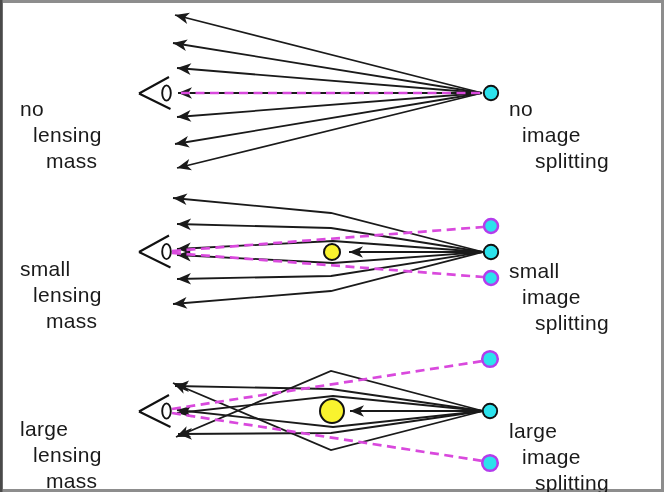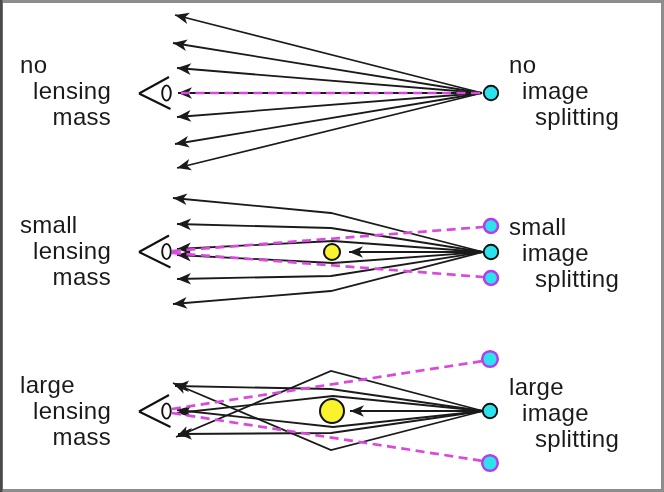--- a/index.html
+++ b/index.html
@@ -19,27 +19,28 @@
   .src{fill:var(--cyan,#2ce2ec);stroke:#111;stroke-width:1.9;}
   .img{fill:var(--cyan,#2ce2ec);stroke:var(--ring,#b43cec);stroke-width:2.5;}
   .eye{stroke:#111;stroke-width:2.1;fill:none;}
   .eyelens{stroke:#111;stroke-width:1.9;fill:#ffffff;}
   .frame-rect{fill:none;stroke:var(--frame,#8d8d8d);stroke-width:3;}
   .frame-left{stroke:#4a4a4a;stroke-width:2.5;}
 
   .label{
     position:absolute;
     color:var(--ink,#1a1a1a);
-    font-size:24px;
+    font-size:21px;
     line-height:26px;
     letter-spacing:0.3px;
     white-space:nowrap;
+    margin-top:44px;
   }
   .label .ln2{margin-left:13px;}
-  .label .ln3{margin-left:26px;text-align:right;}
+  .label .ln3{margin-left:26px;}
   .lab-l{left:20px;}
   .lab-r{left:509px;}
   .top-p1{top:52px;}
   .top-p2l{top:212px;}
   .top-p2r{top:214px;}
   .top-p3l{top:372px;}
   .top-p3r{top:374px;}
 </style>
 </head>
 <body>

